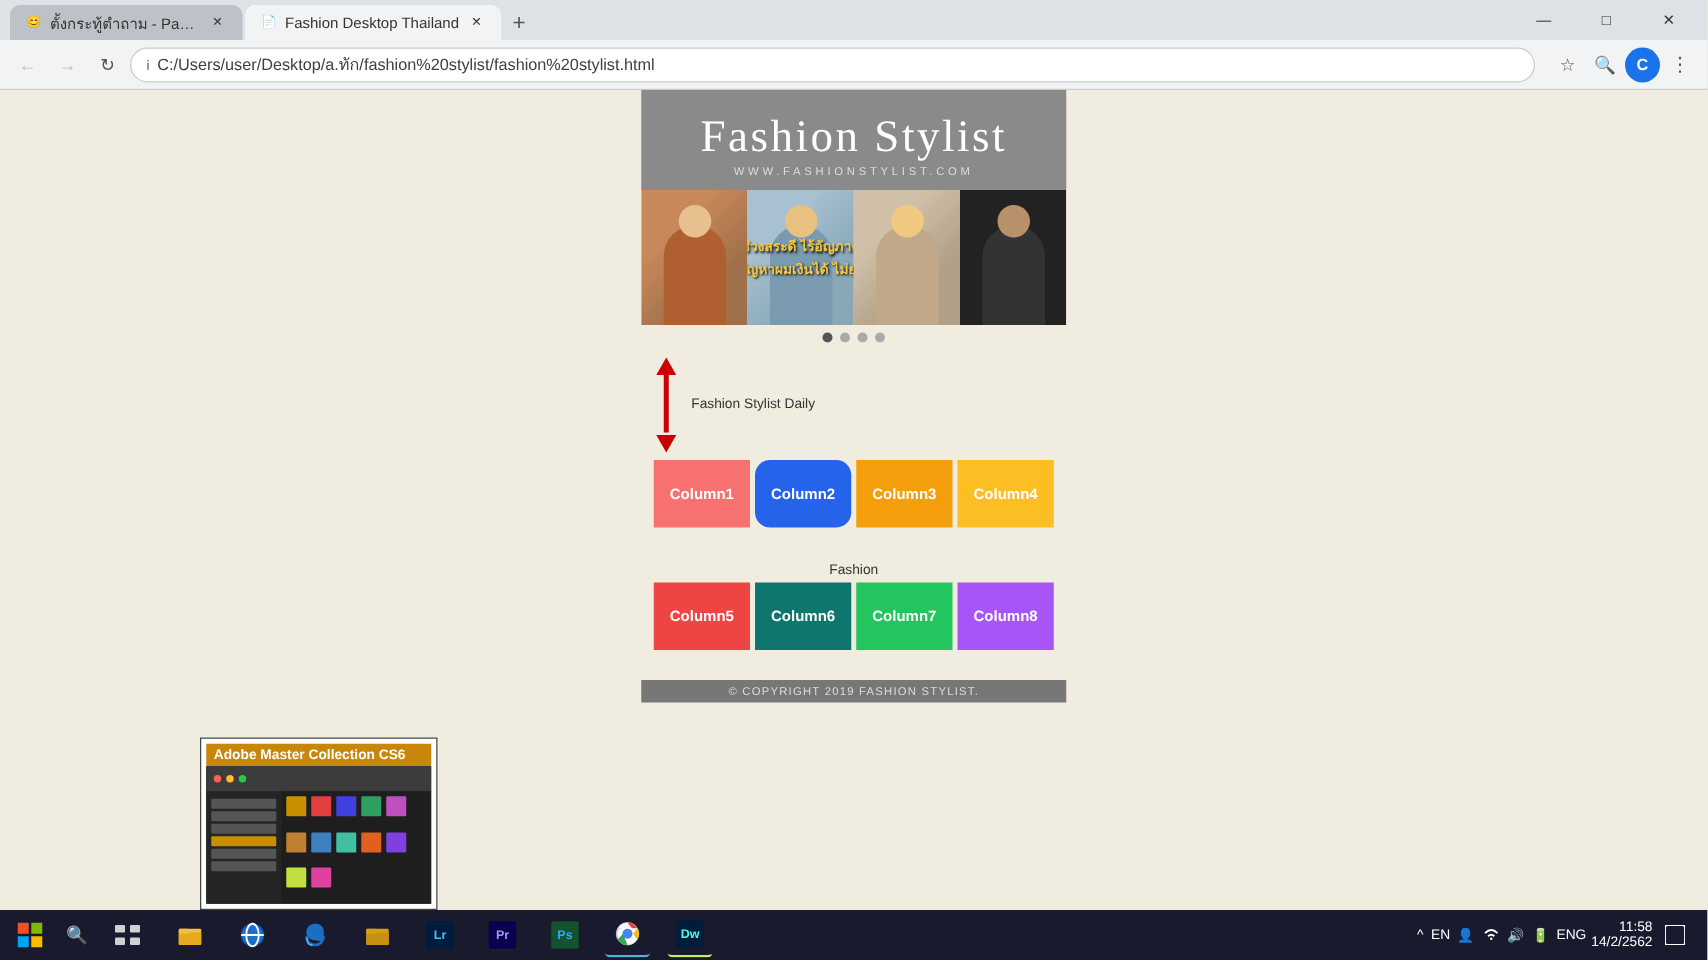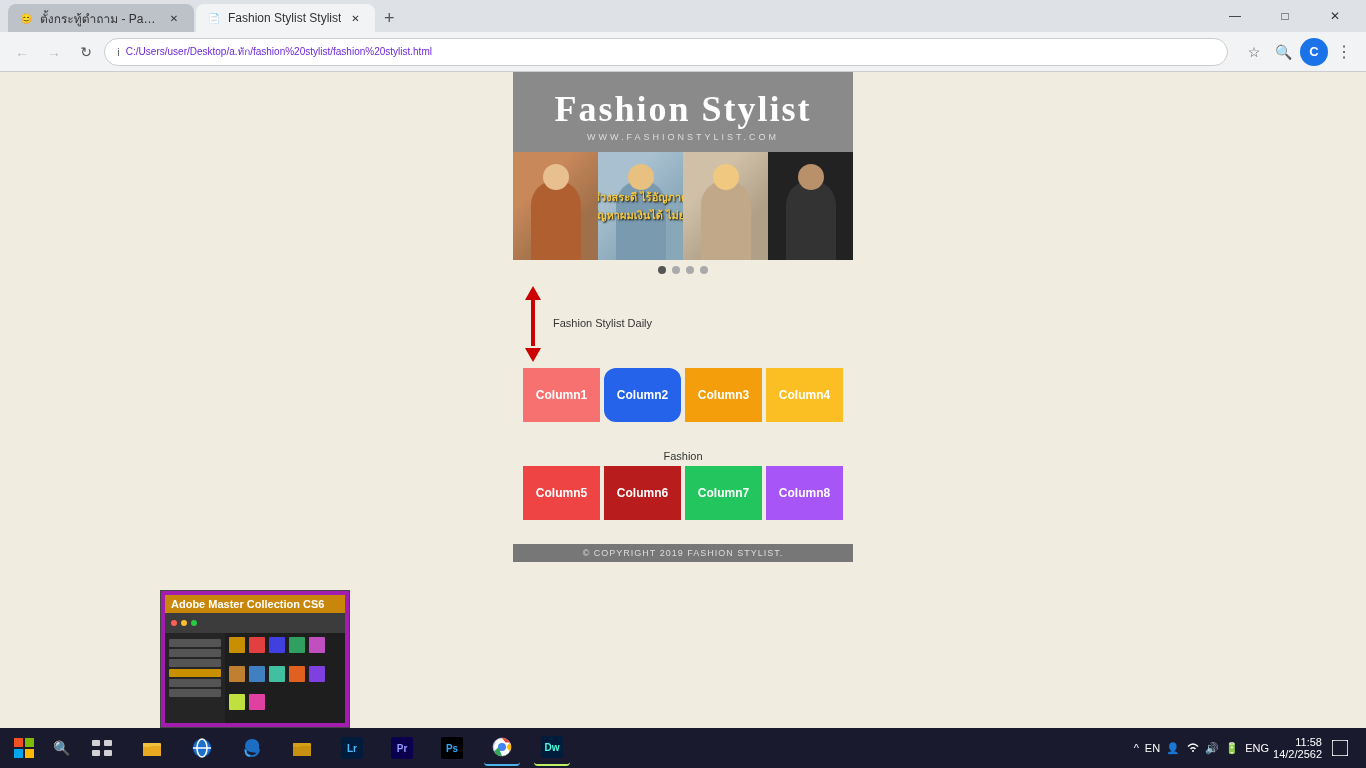--- a/index.html
+++ b/index.html
@@ -125,22 +125,22 @@
       color: #333;
       display: flex;
       align-items: center;
       gap: 6px;
     }
     .address-icon {
       font-size: 11px;
       color: #5f6368;
     }
     .address-text {
-      font-size: 10px;
-      color: #6d28d9;
+      font-size: 13px;
+      color: #404040;
       text-align: right;
     }
     .address-actions {
       display: flex;
       gap: 2px;
       margin-left: 8px;
     }
     .addr-action-btn {
       width: 28px;
       height: 28px;
@@ -192,21 +192,21 @@
     
     .site-header {
       background: #8a8a8a;
       text-align: center;
       padding: 16px 20px 10px;
     }
     .site-title {
       font-family: 'Times New Roman', serif;
       font-size: 36px;
       color: white;
-      font-weight: bold;
+      font-weight: normal;
       letter-spacing: 2px;
     }
     .site-subtitle {
       font-size: 9px;
       color: #ddd;
       letter-spacing: 3px;
       margin-top: 2px;
     }
 
     
@@ -520,21 +520,21 @@
       justify-content: center;
       cursor: pointer;
     }
 
     
     .adobe-tooltip {
       position: absolute;
       bottom: 40px;
       left: 160px;
       width: 190px;
-      background: #a21caf;
+      background: #ffffff;
       border: 1px solid #444;
       padding: 4px;
       z-index: 100;
     }
     .adobe-tooltip-title {
       background: #c8860a;
       color: white;
       font-size: 11px;
       font-weight: bold;
       padding: 3px 6px;
@@ -556,21 +556,21 @@
       <div class="tab-group">
 
         <div class="tab" style="margin-right:2px;">
           <span class="tab-favicon">😊</span>
           <span style="max-width:120px;overflow:hidden;white-space:nowrap;text-overflow:ellipsis;font-size:12px;">ตั้งกระทู้ตำถาม - Pantip</span>
           <span class="tab-close">✕</span>
         </div>
 
         <div class="tab active">
           <span class="tab-favicon">📄</span>
-          <span style="max-width:140px;overflow:hidden;white-space:nowrap;text-overflow:ellipsis;font-size:12px;">Fashion Stylist Stylist</span>
+          <span style="max-width:140px;overflow:hidden;white-space:nowrap;text-overflow:ellipsis;font-size:12px;">Fashion Desktop Thailand</span>
           <span class="tab-close">✕</span>
         </div>
 
         <div class="new-tab-btn">+</div>
       </div>
     </div>
     <div class="window-controls">
       <div class="win-btn">—</div>
       <div class="win-btn">□</div>
       <div class="win-btn close">✕</div>
@@ -652,21 +652,21 @@
         </div>
       </div>
 
       <div class="section-label">Fashion</div>
 
       <div class="columns-section">
         <div class="columns-row">
           <div class="col-box" style="background:#ef4444;">
             <span>Column5</span>
           </div>
-          <div class="col-box" style="background:#b91c1c;">
+          <div class="col-box" style="background:#0f766e;">
             <span>Column6</span>
           </div>
           <div class="col-box" style="background:#22c55e;">
             <span>Column7</span>
           </div>
           <div class="col-box" style="background:#a855f7;">
             <span>Column8</span>
           </div>
         </div>
       </div>
@@ -734,21 +734,21 @@
 
       <div class="taskbar-icon">
         <div style="width:22px;height:22px;background:#001c3d;display:flex;align-items:center;justify-content:center;color:#4cb8fd;font-size:10px;font-weight:bold;border-radius:2px;">Lr</div>
       </div>
 
       <div class="taskbar-icon">
         <div style="width:22px;height:22px;background:#0a004e;display:flex;align-items:center;justify-content:center;color:#9999ff;font-size:10px;font-weight:bold;border-radius:2px;">Pr</div>
       </div>
 
       <div class="taskbar-icon">
-        <div style="width:22px;height:22px;background:#000000;display:flex;align-items:center;justify-content:center;color:#31a8ff;font-size:10px;font-weight:bold;border-radius:2px;">Ps</div>
+        <div style="width:22px;height:22px;background:#14532d;display:flex;align-items:center;justify-content:center;color:#31a8ff;font-size:10px;font-weight:bold;border-radius:2px;">Ps</div>
       </div>
 
       <div class="taskbar-icon" style="border-bottom:2px solid #4db2ec;">
         <svg width="22" height="22" viewBox="0 0 22 22">
           <circle cx="11" cy="11" r="9" fill="white" stroke="#ddd" stroke-width="0.5"></circle>
           <circle cx="11" cy="11" r="4" fill="#4285f4"></circle>
           <path d="M11 2 A9 9 0 0 1 18.8 6.5 L14.5 6.5" stroke="none" fill="#ea4335"></path>
           <path d="M18.8 6.5 A9 9 0 0 1 18.8 15.5 L15.5 11" stroke="none" fill="#fbbc04"></path>
           <path d="M11 20 A9 9 0 0 1 3.2 15.5 L7.5 11" stroke="none" fill="#34a853"></path>
           <path d="M3.2 6.5 L7.5 6.5 A9 9 0 0 0 11 2" fill="none"></path>

